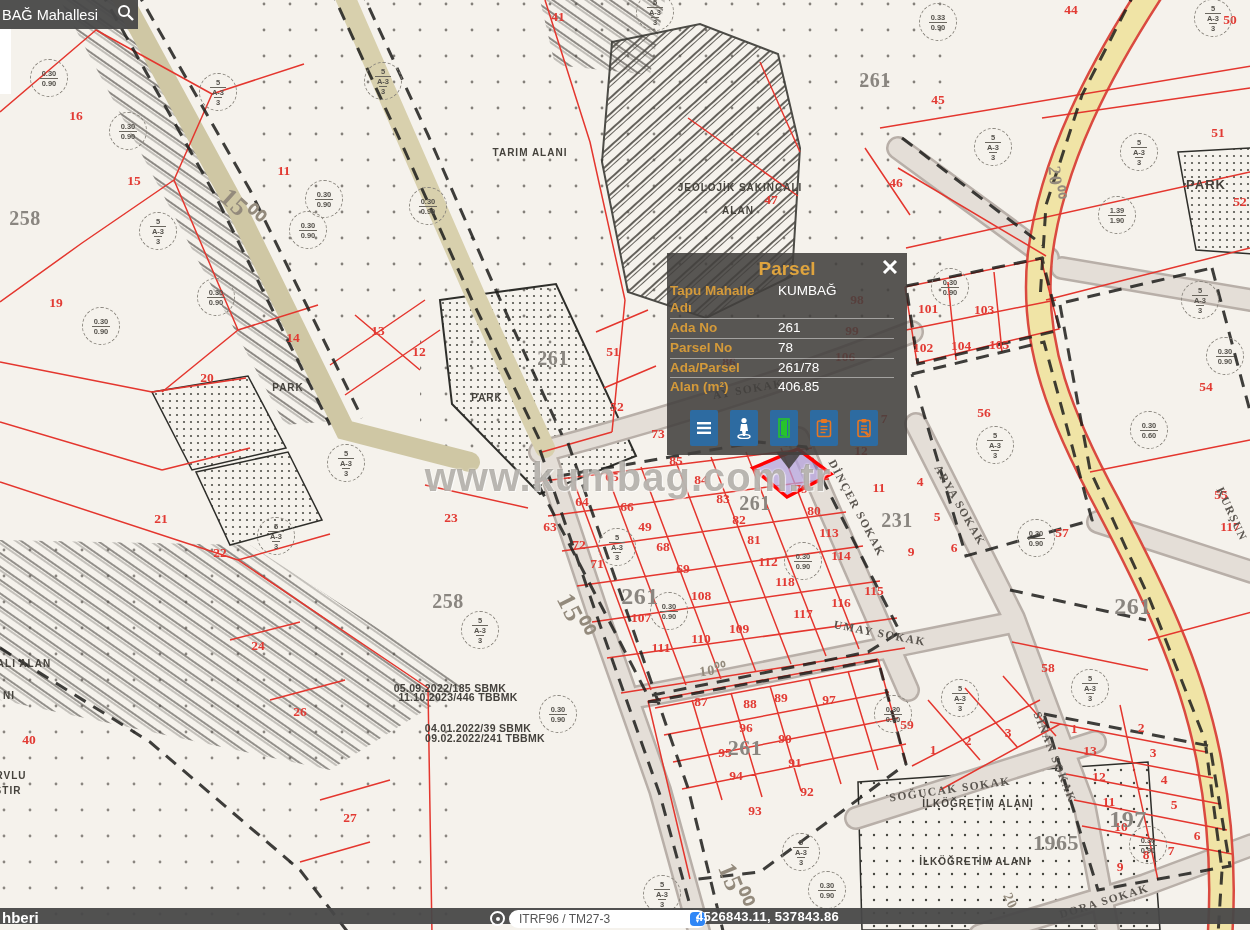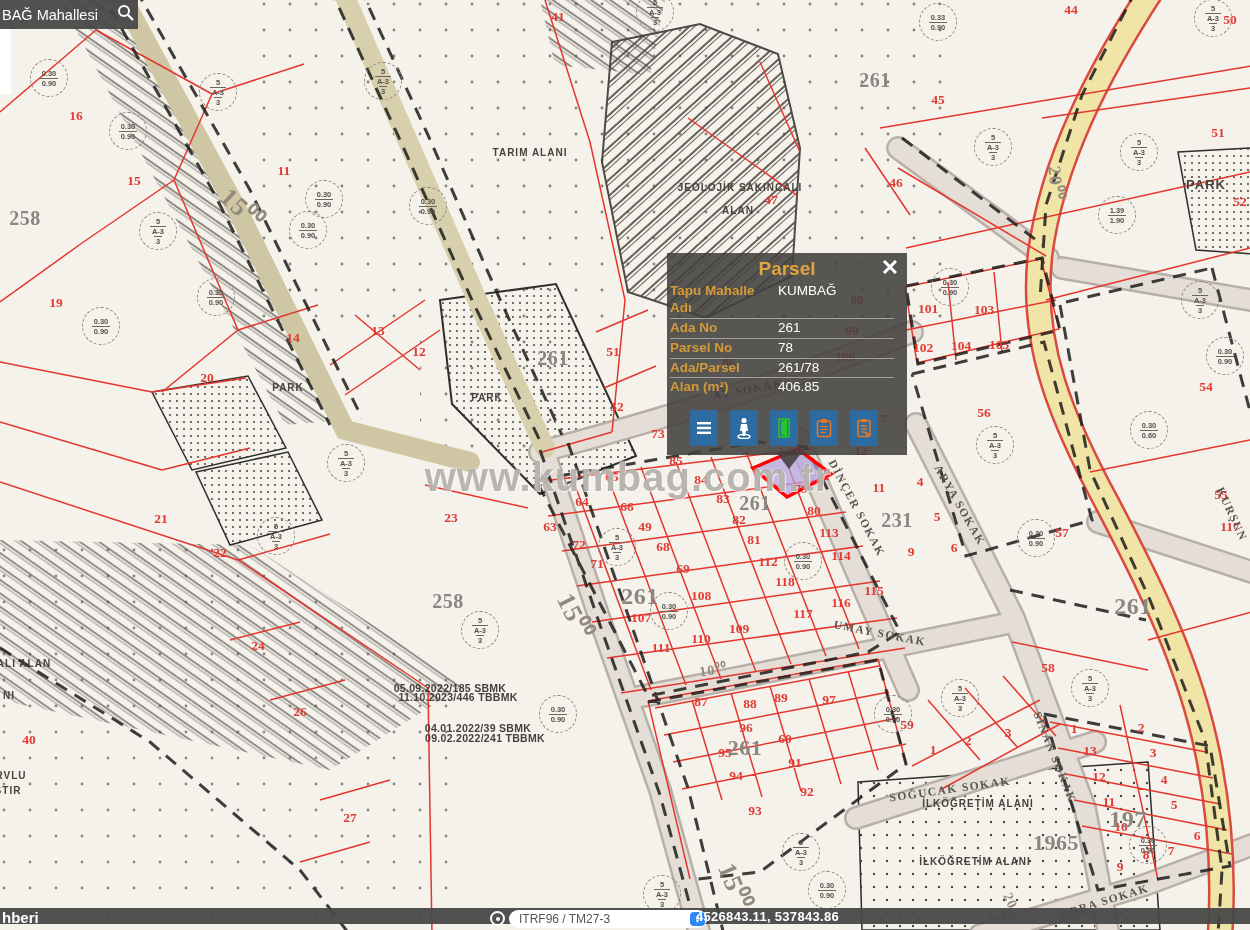--- a/index.html
+++ b/index.html
@@ -265,21 +265,21 @@
       <div class="ml p" style="left: 1121px; top: 827px; transform: translate(-50%, -50%);">10</div>
       <div class="ml p" style="left: 1197px; top: 836px; transform: translate(-50%, -50%);">6</div>
       <div class="ml p" style="left: 1146px; top: 855px; transform: translate(-50%, -50%);">8</div>
       <div class="ml p" style="left: 1171px; top: 851px; transform: translate(-50%, -50%);">7</div>
       <div class="ml p" style="left: 1120px; top: 867px; transform: translate(-50%, -50%);">9</div>
       <div class="ml p" style="left: 701px; top: 702px; transform: translate(-50%, -50%);">87</div>
       <div class="ml p" style="left: 750px; top: 704px; transform: translate(-50%, -50%);">88</div>
       <div class="ml p" style="left: 781px; top: 698px; transform: translate(-50%, -50%);">89</div>
       <div class="ml p" style="left: 829px; top: 700px; transform: translate(-50%, -50%);">97</div>
       <div class="ml p" style="left: 714px; top: 728px; transform: translate(-50%, -50%); margin-left: 32px;">96</div>
-      <div class="ml p" style="left: 785px; top: 739px; transform: translate(-50%, -50%);">60</div>
+      <div class="ml p" style="left: 785px; top: 739px; transform: translate(-50%, -50%);">90</div>
       <div class="ml p" style="left: 725px; top: 753px; transform: translate(-50%, -50%);">95</div>
       <div class="ml p" style="left: 795px; top: 763px; transform: translate(-50%, -50%);">91</div>
       <div class="ml p" style="left: 736px; top: 776px; transform: translate(-50%, -50%);">94</div>
       <div class="ml p" style="left: 807px; top: 792px; transform: translate(-50%, -50%);">92</div>
       <div class="ml p" style="left: 755px; top: 811px; transform: translate(-50%, -50%);">93</div>
       <div class="ml p" style="left: 883px; top: 725px; transform: translate(-50%, -50%); margin-left: 24px;">59</div>
       <div class="ml p" style="left: 933px; top: 750px; transform: translate(-50%, -50%);">1</div>
       <div class="ml p" style="left: 968px; top: 741px; transform: translate(-50%, -50%);">2</div>
       <div class="ml b" style="left: 25px; top: 218px; transform: translate(-50%, -50%);">258</div>
       <div class="ml b" style="left: 448px; top: 601px; transform: translate(-50%, -50%);">258</div>

